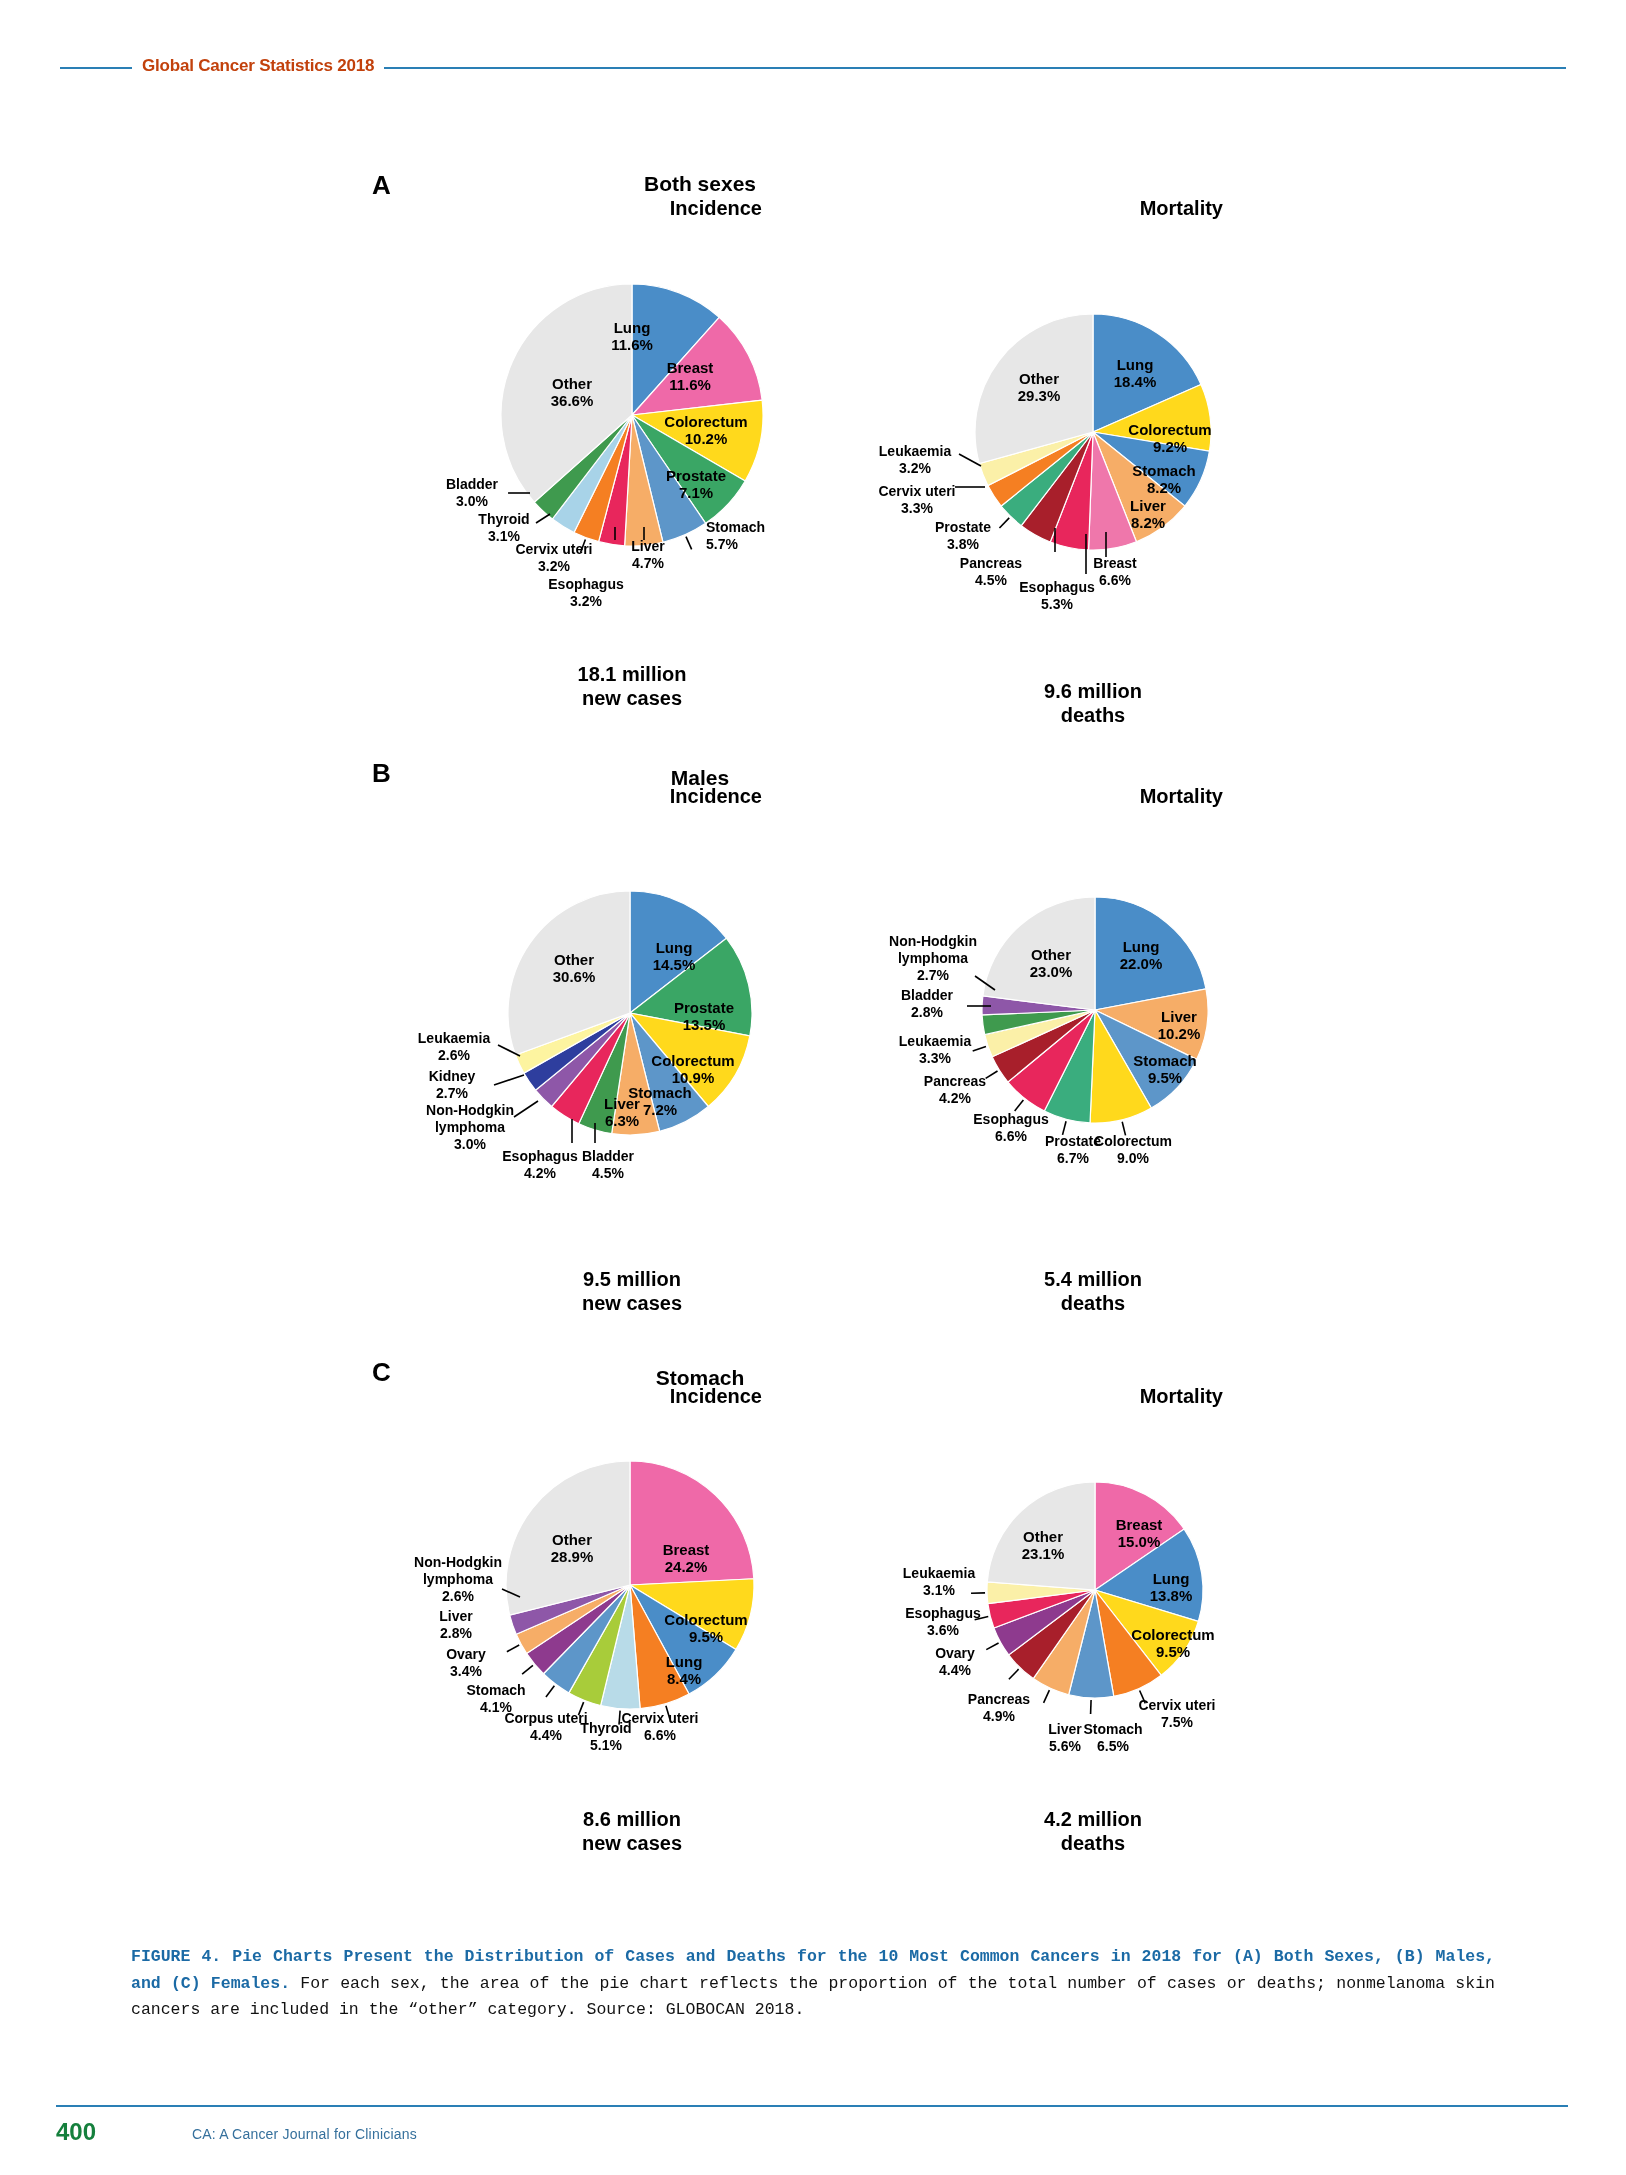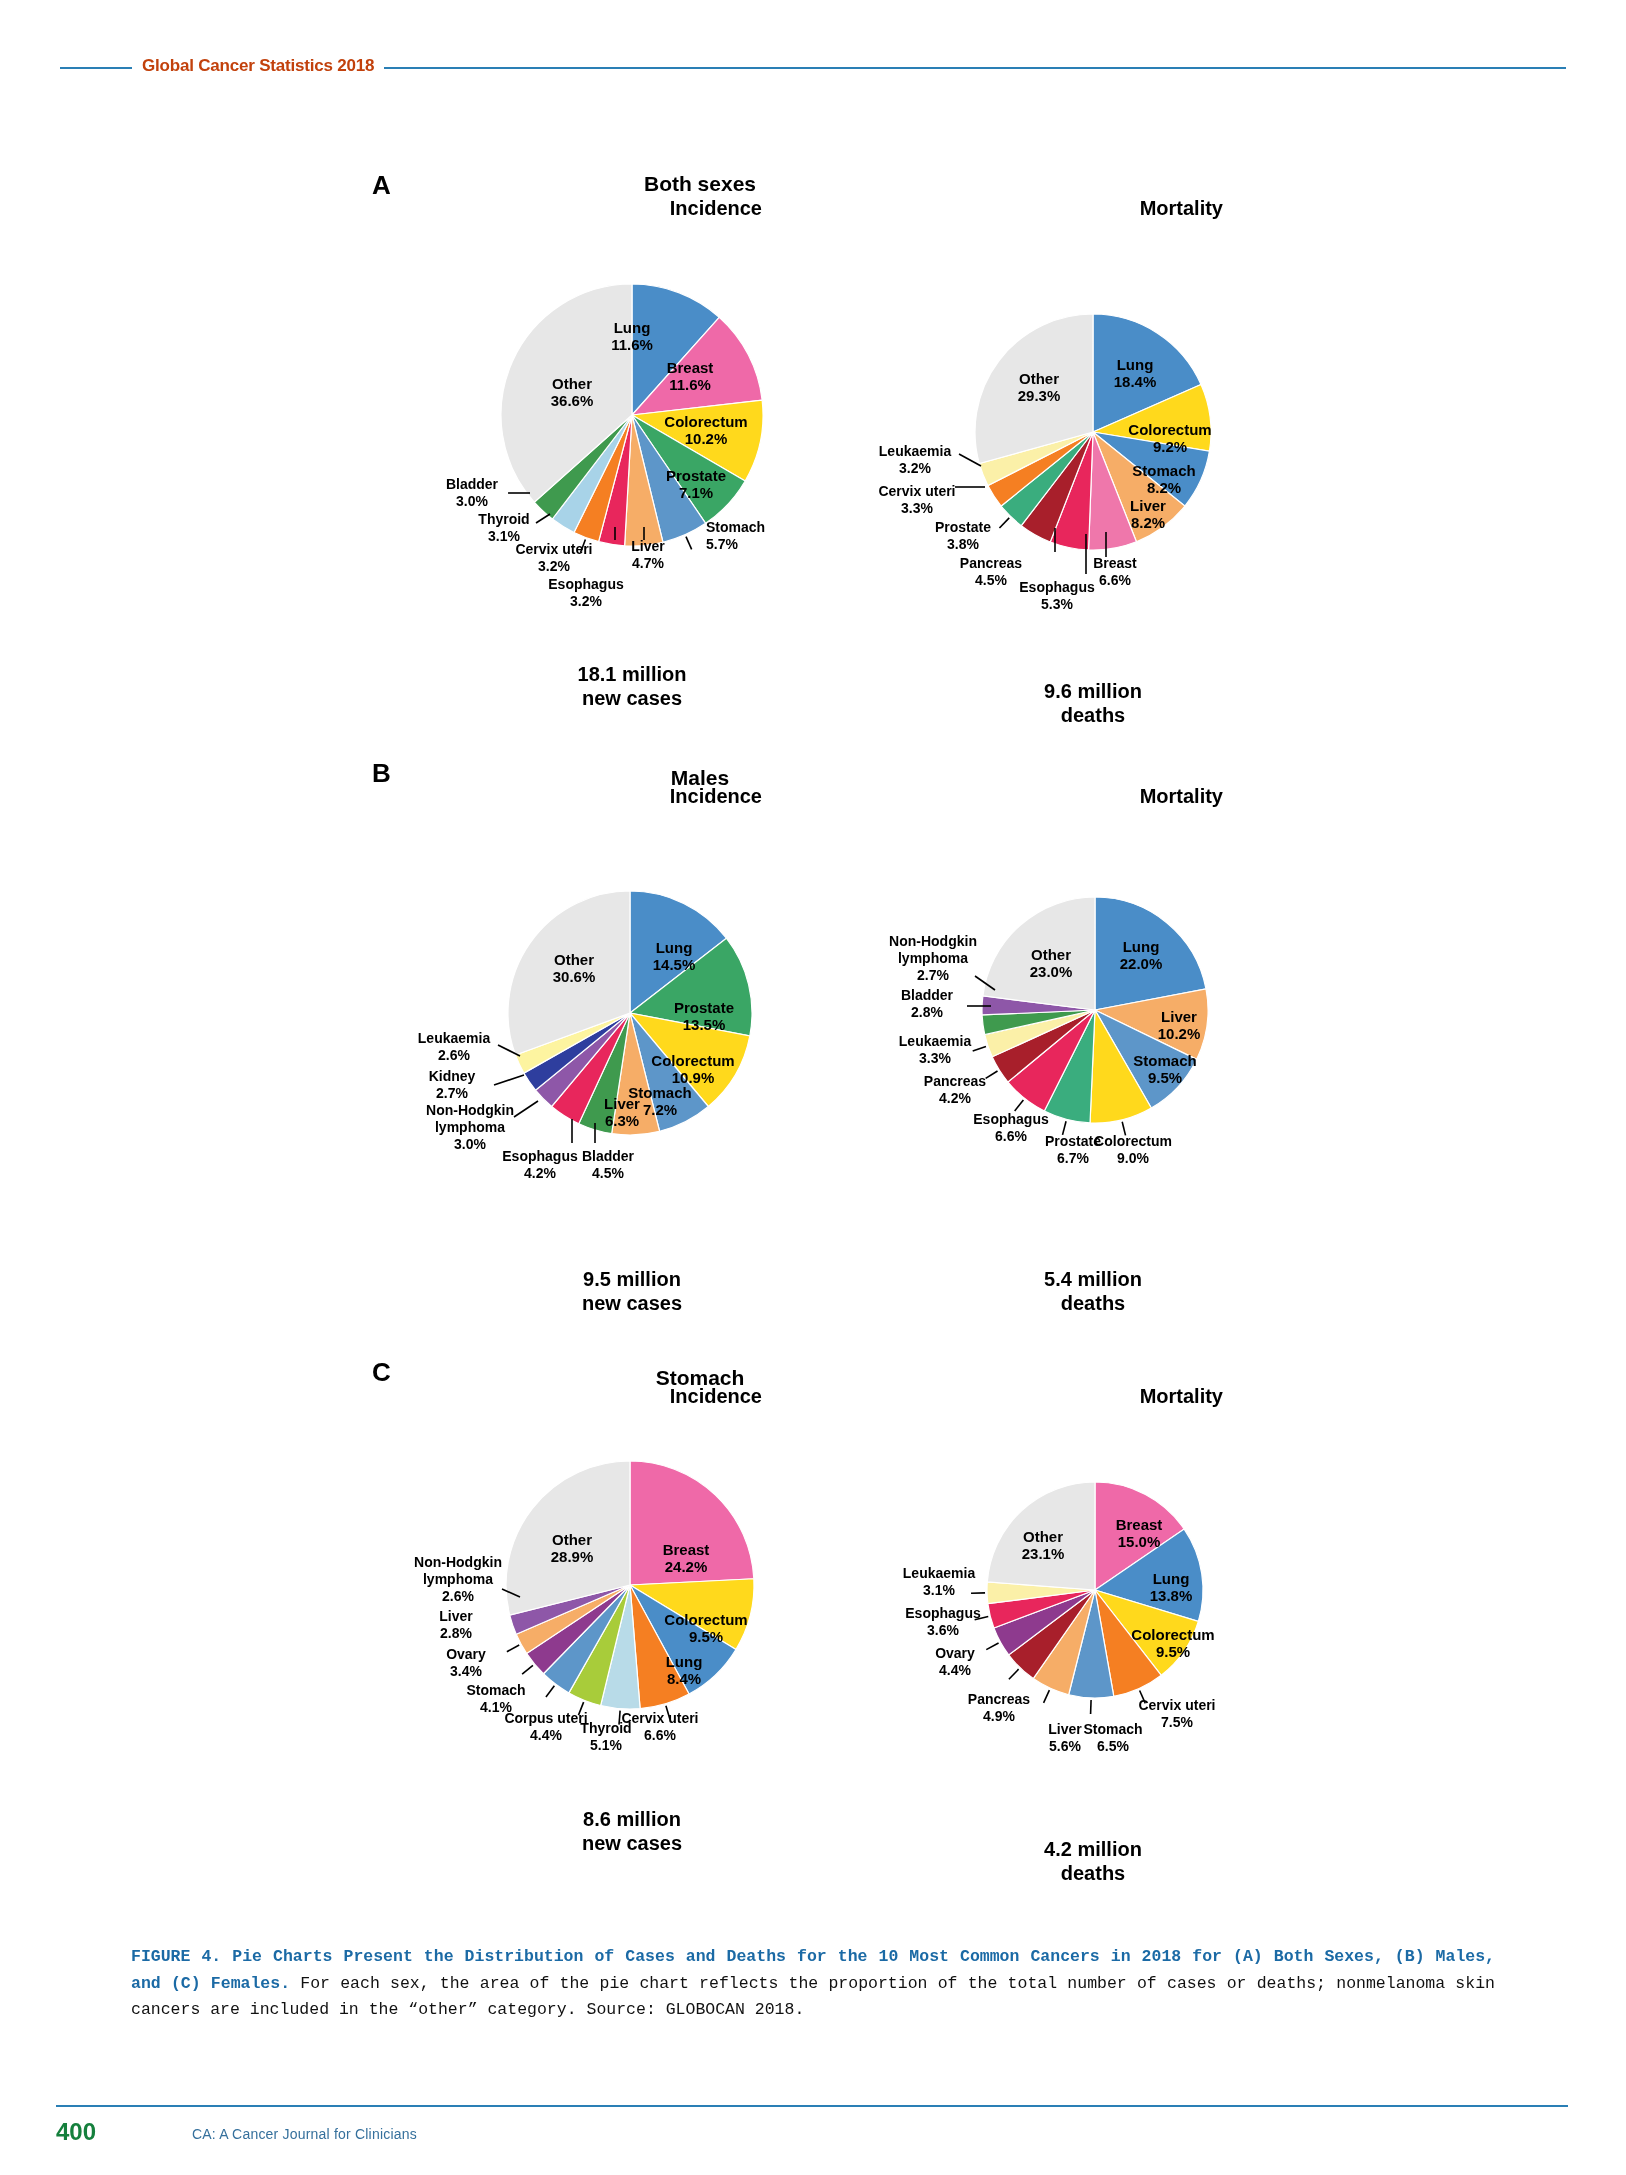--- a/index.html
+++ b/index.html
@@ -283,21 +283,21 @@
         <text class="slice-label small" x="212" y="418" text-anchor="middle" dominant-baseline="middle"><tspan x="212" dy="0">Pancreas</tspan><tspan x="212" dy="17">4.9%</tspan></text>
         <line x1="211.5719592101118" y1="360.9304538939886" x2="199.29929947321693" y2="367.6670571168599" class="lead-line"></line>
         <text class="slice-label small" x="168" y="372" text-anchor="middle" dominant-baseline="middle"><tspan x="168" dy="0">Ovary</tspan><tspan x="168" dy="17">4.4%</tspan></text>
         <line x1="201.2292749911445" y1="334.45774520028795" x2="187.6402736263811" y2="337.82509458941547" class="lead-line"></line>
         <text class="slice-label small" x="156" y="332" text-anchor="middle" dominant-baseline="middle"><tspan x="156" dy="0">Esophagus</tspan><tspan x="156" dy="17">3.6%</tspan></text>
         <line x1="198.03692110104978" y1="310.8497857925201" x2="184.0416201502743" y2="311.2124858024772" class="lead-line"></line>
         <text class="slice-label small" x="152" y="292" text-anchor="middle" dominant-baseline="middle"><tspan x="152" dy="0">Leukaemia</tspan><tspan x="152" dy="17">3.1%</tspan></text>
         <text class="slice-label" x="256" y="256" text-anchor="middle" dominant-baseline="middle"><tspan x="256" dy="0">Other</tspan><tspan x="256" dy="17">23.1%</tspan></text>
       </svg>
     </div>
-    <div class="total" style="left: 943px; top: 1808px; margin-top: 30px;">
+    <div class="total" style="left: 943px; top: 1808px;">
       <div>4.2 million</div>
       <div>deaths</div>
     </div>
   </div>
 
 <div class="caption">
   <b>FIGURE 4. Pie Charts Present the Distribution of Cases and Deaths for the 10 Most Common Cancers in 2018 for (A) Both Sexes, (B) Males, and (C) Females.</b><span> For each sex, the area of the pie chart reflects the proportion of the total number of cases or deaths; nonmelanoma skin cancers are included in the “other” category. Source: GLOBOCAN 2018.</span>
 </div>
 
 <div class="footer-rule"></div>

